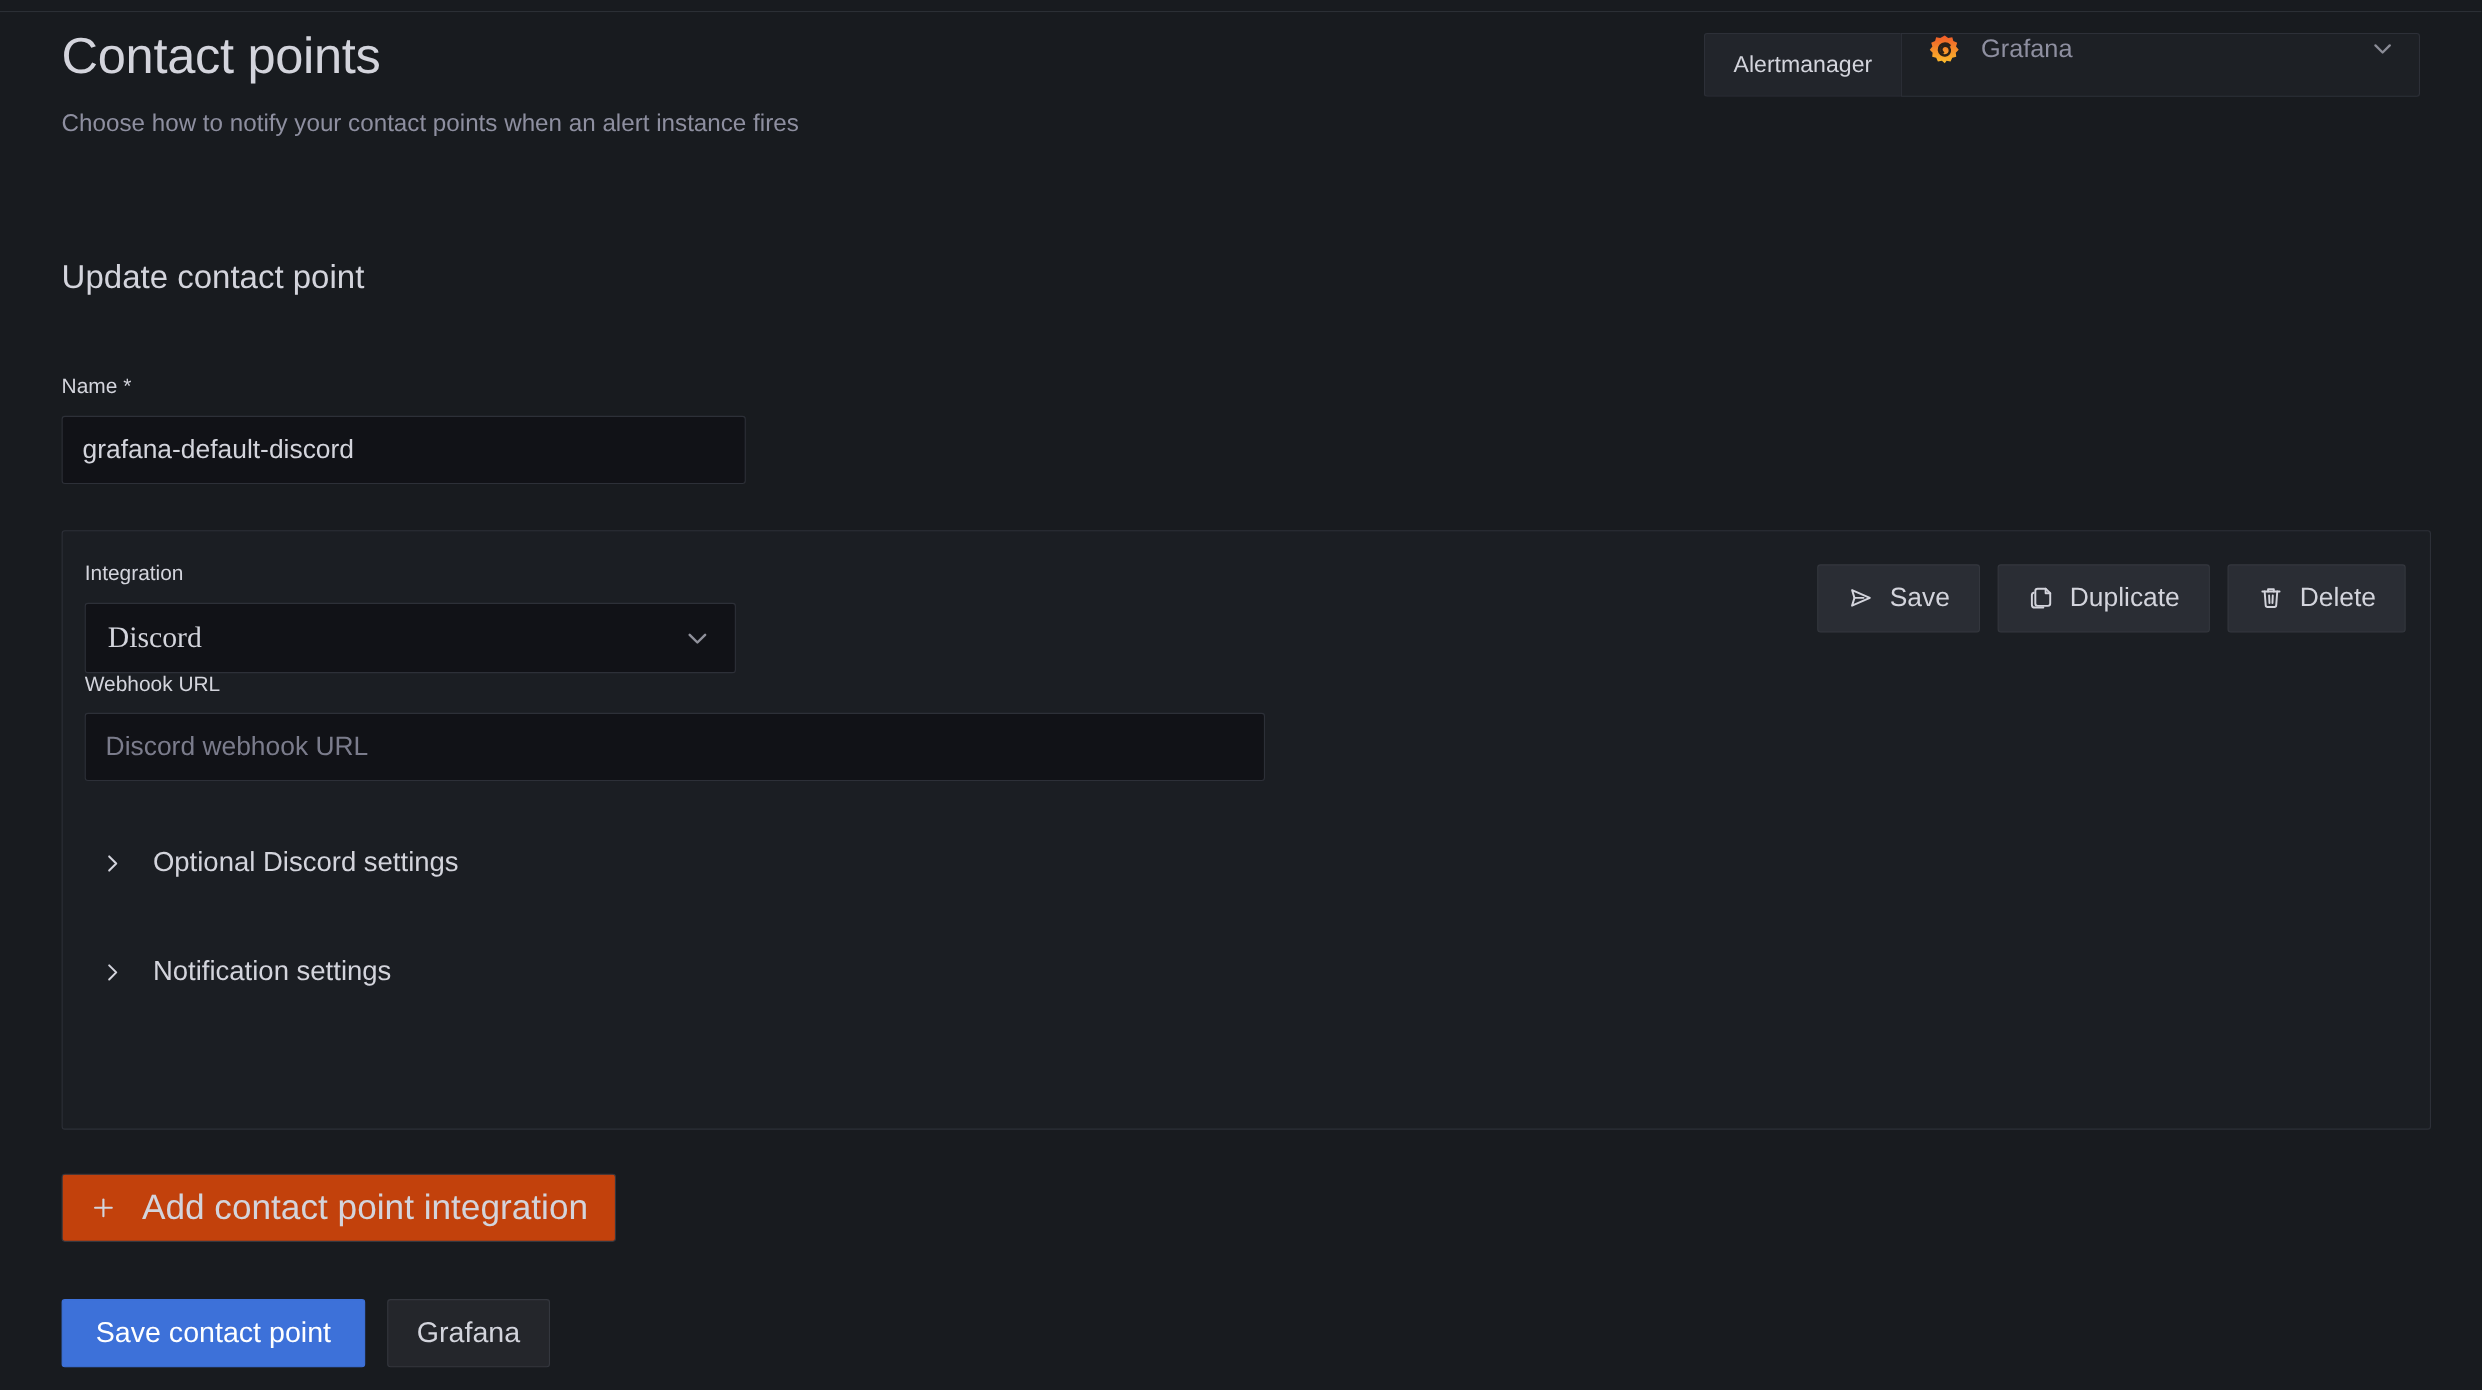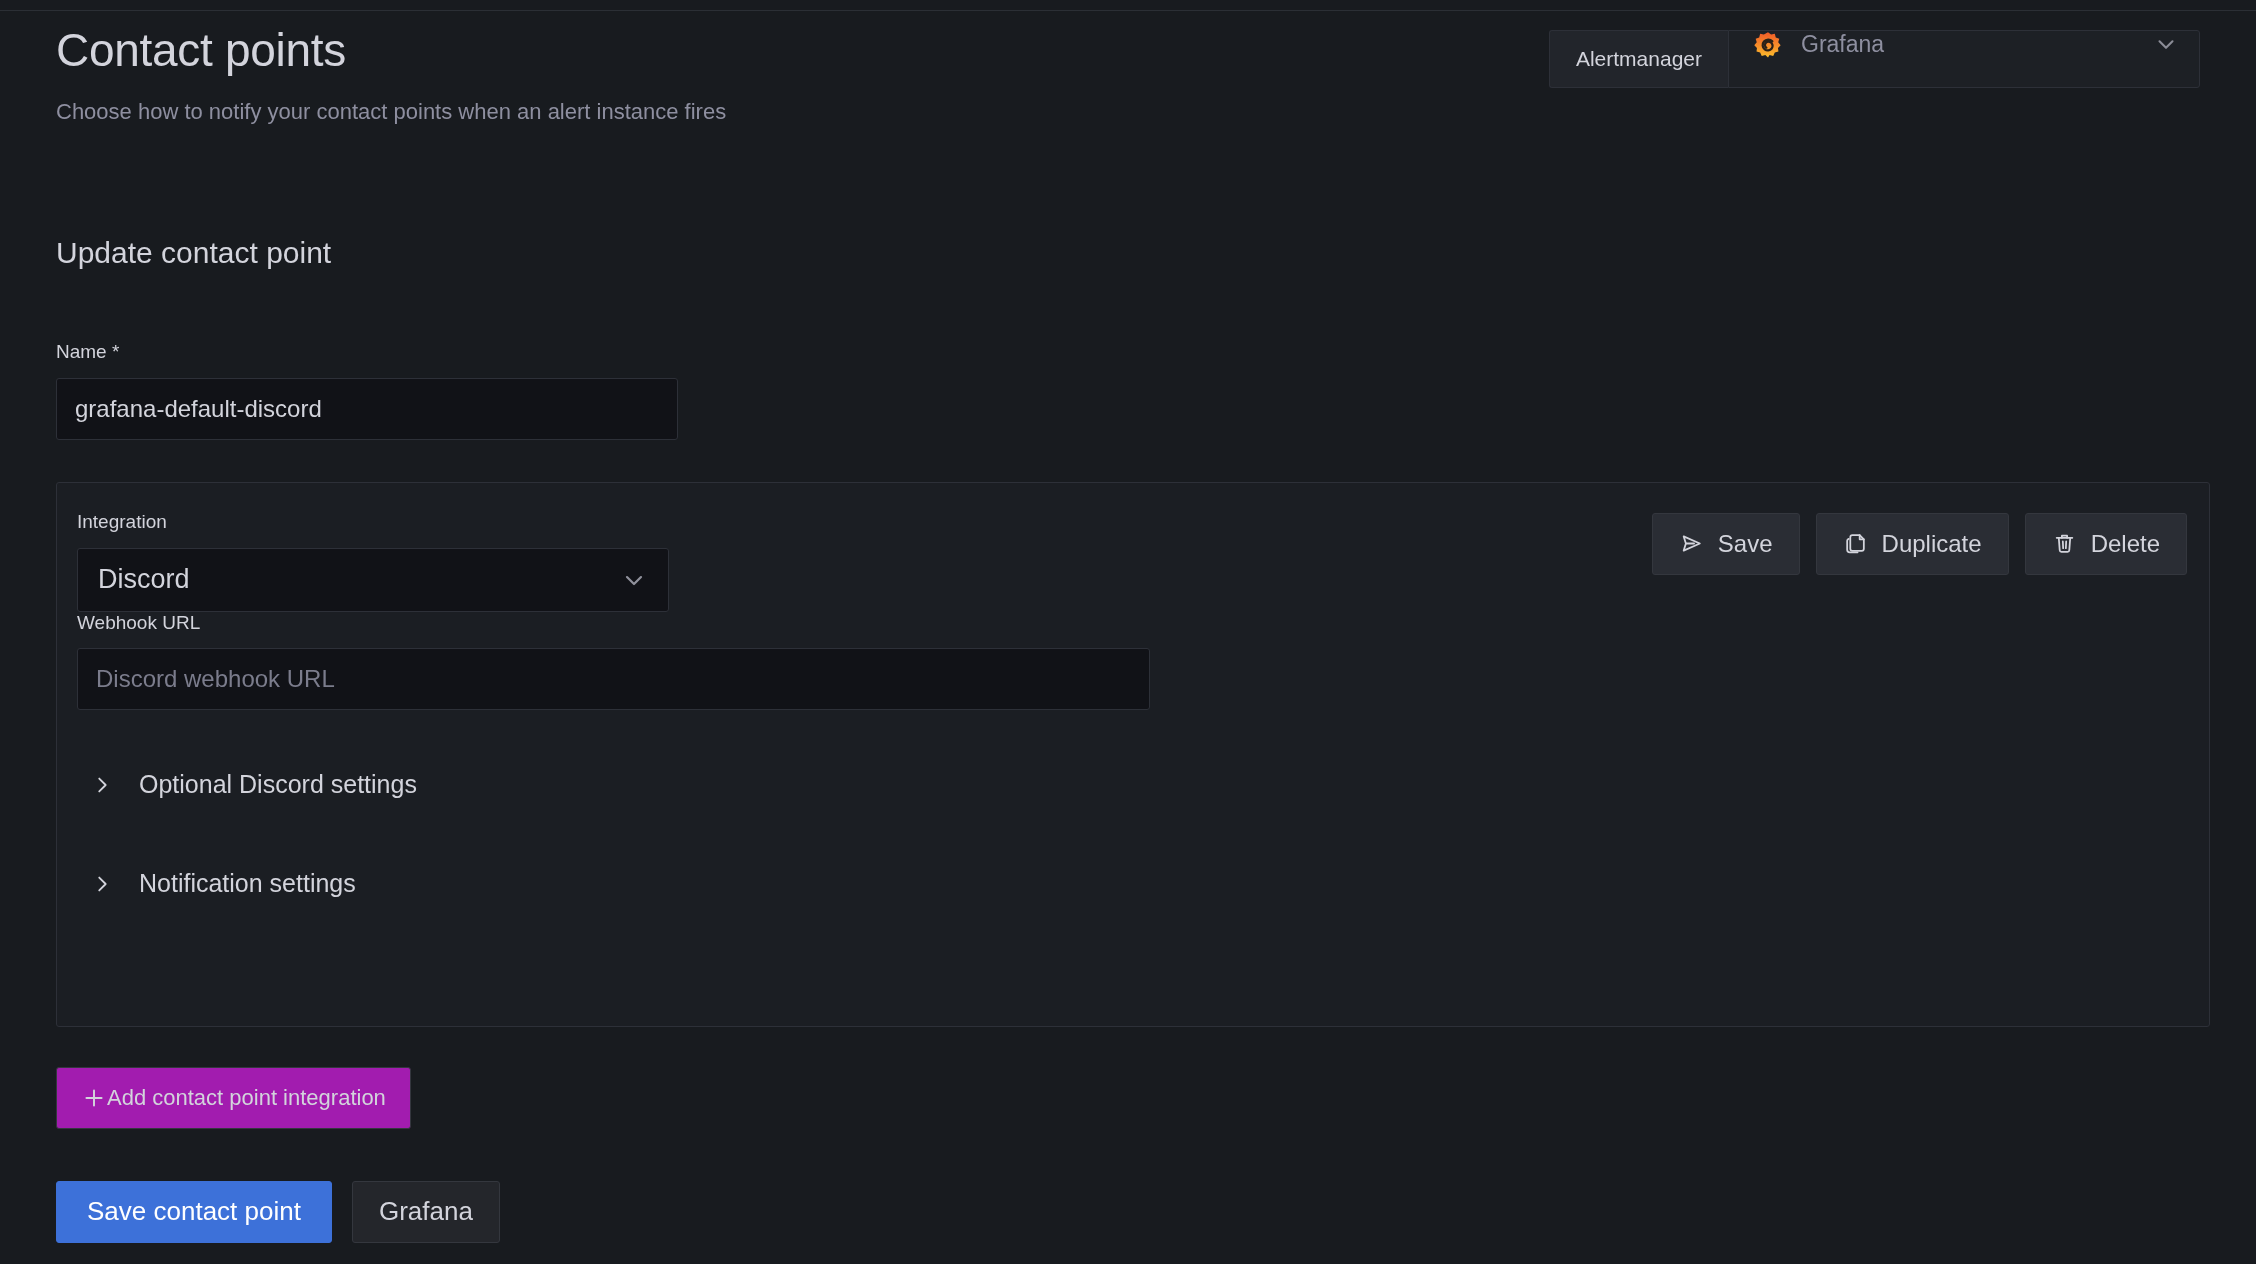--- a/index.html
+++ b/index.html
@@ -190,20 +190,21 @@
     display: flex;
     align-items: center;
     margin-top: 14px;
     margin-left: 2px;
     width: 592px;
     height: 64px;
     padding: 0 20px;
     background: #111217;
     border: 1px solid #2d3038;
     border-radius: 3px;
+    font-family: Liberation Serif, serif;
   }
 
   .select-box .sel-value {
     flex: 1 1 auto;
     font-size: 27px;
     color: #d3d4dc;
   }
 
   .select-box .chevron { flex: 0 0 auto; display: block; opacity: .8; }
 
@@ -243,27 +244,28 @@
     color: #d3d4dc;
     white-space: nowrap;
   }
 
   .collapse-row.second { margin-top: 70px; }
 
   
   .add-integration {
     display: inline-flex;
     align-items: center;
+    gap: 22px;
     margin-top: 40px;
     height: 62px;
     padding: 0 24px;
-    background: #a21caf;
+    background: #c2410c;
     border: 1px solid #34373e;
     border-radius: 3px;
-    font-size: 22px;
+    font-size: 32px;
     font-weight: 500;
     color: #d3d4dc;
     cursor: pointer;
   }
 
   .add-integration .plus { display: block; flex: 0 0 auto; }
 
   
   .footer-actions {
     display: flex;

